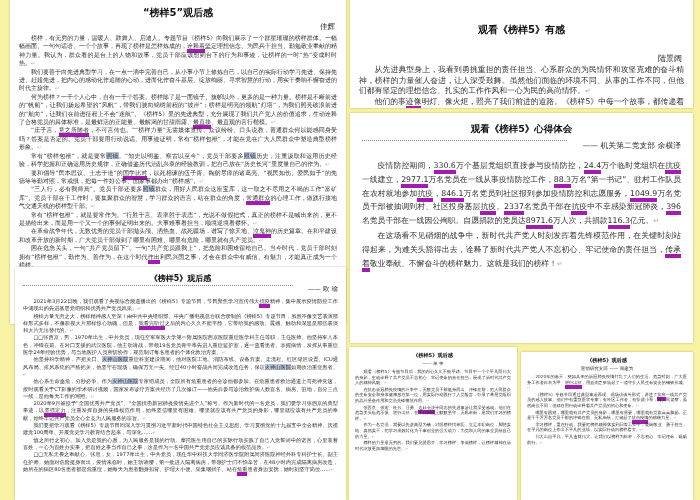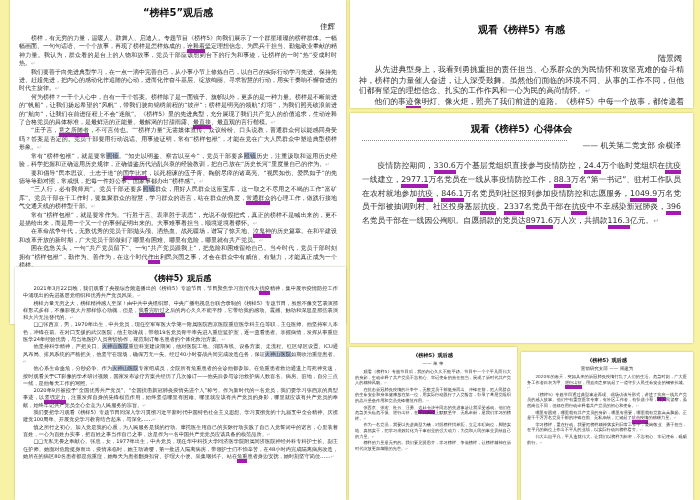--- a/index.html
+++ b/index.html
@@ -83,26 +83,31 @@
 </div>
 
 <div class="pg" id="pageD">
   <p class="doc-title">观看《榜样5》心得体会</p>
   <div class="byrow">
     <span class="leader"></span>
     <span>—— 机关第二党支部 余横泽</span>
   </div>
   <div class="body">
       <p class="para">疫情防控期间，<span class="ru">330.6</span>万个基层党组织直接参与疫情防控，<span class="ru">24.4</span>万个临时党组织在<span class="ru">抗疫</span>一线建立，<span class="ru">2977.1</span>万名党员在一线从事疫情防控工作，<span class="ru">88.3</span>万名“第一书记”、驻村工作队员在农村就地参加<span class="ru">抗疫</span>，<span class="ru">846.1</span>万名党员到社区报到参加疫情防控和志愿服务，<span class="ru">1049.9</span>万名党员干部被抽调到村、社区投身基层<span class="ru">抗疫</span>。<span class="ru">2337</span>名党员干部在<span class="ru">抗疫</span>中不幸感染新冠肺炎，<span class="ru">396</span>名党员干部在一线因公殉职。自愿捐款的党员达<span class="ru">8971.6</span>万人次，共捐款<span class="ru">116.3</span>亿元。<span class="pm">↵</span></p>
+      <p class="para">在这场看不见硝烟的战争中，新时代共产党人时刻发挥着先锋模范作用，在关键时刻站得起来，为难关头豁得出去，诠释了新时代共产党人不忘初心、牢记使命的责任担当，<span class="ru">传承着</span>敬业奉献、不懈奋斗的榜样魅力。这就是我们的榜样！<span class="pm">↵</span></p>
       <p class="para"></p>
     </div>
 </div>
 
 <div class="pg" id="pageB">
   <p class="doc-title">《榜样5》观后感</p>
+  <div class="byrow">
+    <span class="leader"></span>
+    <span>—— 欧 瑜</span>
+  </div>
   <div class="body">
       <p class="para">2021年3月22日晚，我们观看了央视综合频道播出的《榜样5》专题节目，节目聚焦学习宣传伟大<span class="ru">抗疫</span>精神，集中展示疫情防控工作中涌现出的先进基层党组织和优秀共产党员风采。<span class="pm">↵</span></p>
       <p class="para">榜样力量无穷之大，榜样精神感人至深！由中共中央组织部、中央广播电视总台联合录制的《榜样5》专题节目，虽然不像文艺表演那样形式多样，不像影视大片那样惊心动魄，但是，<span class="ru">我看完听过</span>之后的内心久久不能平静，它带给我的感动、震撼、触动和深思是那些表演和大片无法替代的。<span class="pm">↵</span></p>
       <p class="para">□□张西京，男，1970年出生，中共党员，现任空军军医大学第一附属医院西京医院重症医学科主任等职，主任医师。他坚持军人本色，冲锋在前。在对口支援的武汉医院，他主动请战，带领19名党员骨干率先进入重症监护室，逐一查看患者、掌握病情，发挥从事重症医学24年经验优势，与当地医护人员密切协作，规范制订每名患者的个体化救治方案。<span class="pm">↵</span></p>
       <p class="para">他坚持科学精神，严把关口。<span class="hl">火神山医院</span>重症科室建设期间，他对医院工地、消防布线、设备方案、走流程、红区绿区设置、ICU通风布局、排风系统的严格把关，他坚守在现场，确保万无一失。经过40小时奋战共同完成改造任务，保证<span class="hl">火神山医院</span>如期收治重症患者。<span class="pm">↵</span></p>
       <p class="para">他心系生命垂危，分秒必争。作为<span class="hl">火神山医院</span>专家组成员，全院所有危重患者的会诊他都参加。在危重患者救治通道上与死神竞速，按时观看关于CT影像的学术研讨视频，国家发布诊疗方案共经历了几次修订——他先后参与诊治救护病人数百名。病房、驻地，自分三点一线，是他每天工作的写照。<span class="pm">↵</span></p>
       <p class="para">2020年9月被授予“全国优秀共产党员”、“全国抗击新冠肺炎疫情先进个人”称号。作为新时代的一名党员，我们要学习张西京的典型事迹，以<span class="ru">坚强定力</span>，注重发挥自身的先锋模范作用，始终坚信哪里有困难、哪里就应该有共产党员的身影，哪里就应该有共产党员的奉献，始终牢记共产党员全心全意为人民服务的宗旨。<span class="pm">↵</span></p>
       <p class="para">我们要把学习观看《榜样5》专题节目同深入学习贯彻习近平新时代中国特色社会主义思想、学习贯彻党的十九届五中全会精神、庆祝建党100周年、开展党史学习教育结合起来，与深化……<span class="pm">↵</span></p>
       <p class="para">慎之所行之初心。加入党是我的心愿，为人民服务是我的行动。摩托医生用自己的实际行动实践了自己入党誓词中的诺言，心里装着百姓，一心为百姓办实事，把百姓之事当作自己之事，这是作为一名中国共产党党员应该具备的模范品质。<span class="pm">↵</span></p>
       <p class="para">□□无私无畏之奉献心。张忠，女，1977年出生，中共党员，现任华中科技大学同济医学院附属同济医院神经外科专科护士长、副主任护师。她面对危险挺身而出，疫情来临时，她主动请缨，第一批进入隔离病房，带领护士们不怕辛苦，在48小时内完成隔离病房改造，她所在的病区80名患者都是危重症，她每天为患者翻身扣背、护理大小便、采集咽拭子、站在<span class="ru">危重</span>患者身边安抚，她时刻坚守岗位……<span class="pm">↵</span></p>

